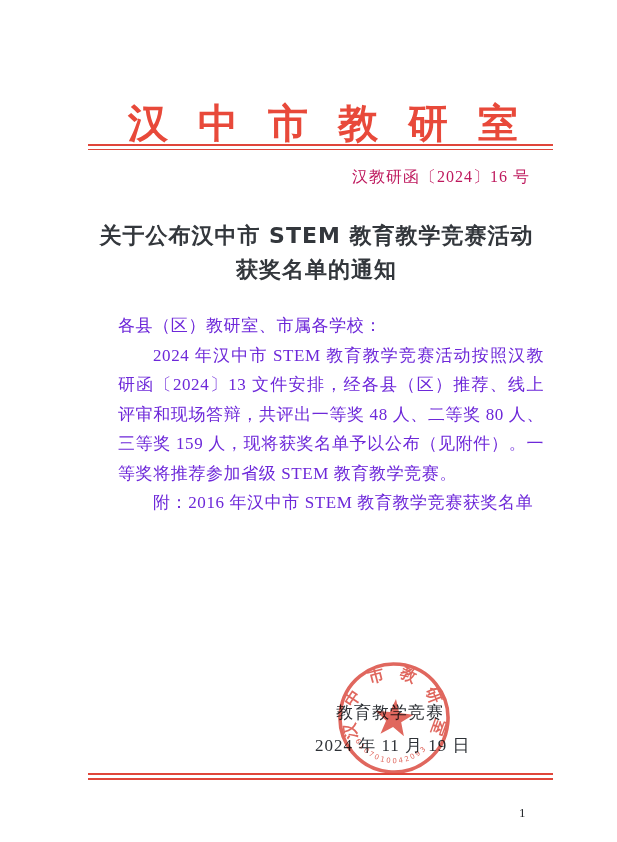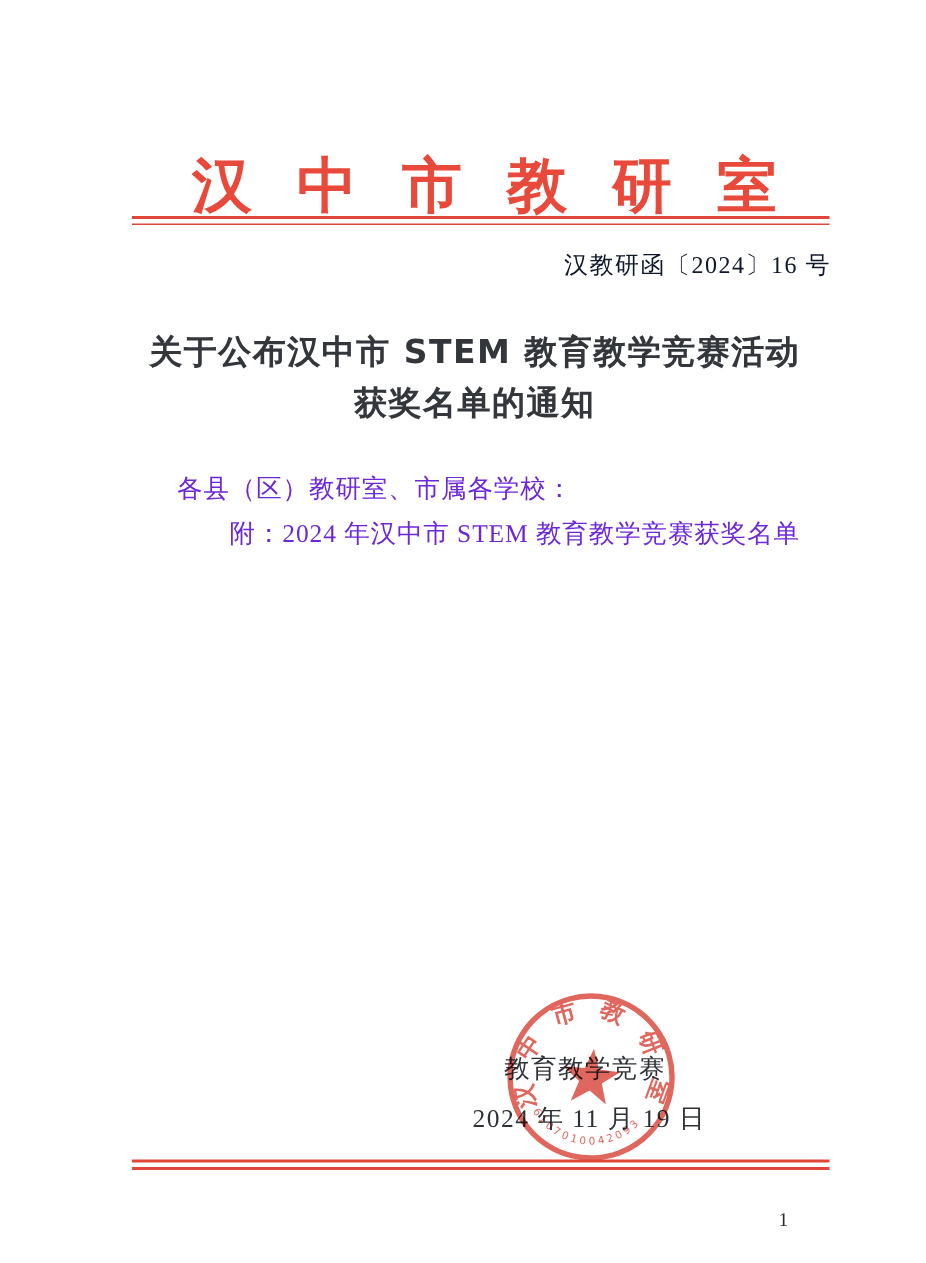--- a/index.html
+++ b/index.html
@@ -20,22 +20,22 @@
   }
   .rule{
     position:absolute;left:88px;width:465px;
     border-top:2px solid #e0463a;
     border-bottom:1.5px solid #e0463a;
     height:2.5px;
   }
   .rule.header{top:144px;}
   .rule.footer{top:773px;border-top:2px solid #e0463a;border-bottom:2px solid #e0463a;height:3px;}
   .doc-number{
-    position:absolute;left:376px;top:167px;
-    font-size:16px;color:#0f172a;letter-spacing:1px;white-space:nowrap;
+    position:absolute;left:352px;top:167px;
+    font-size:16px;color:#be185d;letter-spacing:1px;white-space:nowrap;
   }
   .notice-title{
     position:absolute;left:0;top:219px;width:100%;
     text-align:center;
     font-family:"DejaVu Sans","Liberation Sans",sans-serif;
     font-weight:700;font-size:22px;line-height:34px;color:#33373c;
     letter-spacing:1px;
     transform:translateX(8px);
   }
   .body-text{
@@ -73,21 +73,22 @@
 
   <div class="doc-number">汉教研函〔2024〕16 号</div>
 
   <div class="notice-title">
     <div>关于公布汉中市 STEM 教育教学竞赛活动</div>
     <div>获奖名单的通知</div>
   </div>
 
   <div class="body-text">
     <p>各县（区）教研室、市属各学校：</p>
-    <p class="attachment">附：2024 年汉中市 STEM 教育教学竞赛获奖名单</p>
+    <p class="indent">2024 年汉中市 STEM 教育教学竞赛活动按照汉教研函〔2024〕13 文件安排，经各县（区）推荐、线上评审和现场答辩，共评出一等奖 48 人、二等奖 80 人、三等奖 159 人，现将获奖名单予以公布（见附件）。一等奖将推荐参加省级 STEM 教育教学竞赛。</p>
+    <p class="attachment">附：2016 年汉中市 STEM 教育教学竞赛获奖名单</p>
   </div>
 
   <div class="signature">
     <div>教育教学竞赛</div>
     <div>2024 年 11 月 19 日</div>
   </div>
 
   <svg class="seal" viewBox="0 0 120 120">
     <defs>
       <path id="sealTopArc" d="M 29.4 85.7 A 40 40 0 1 1 90.6 85.7" fill="none"></path>

